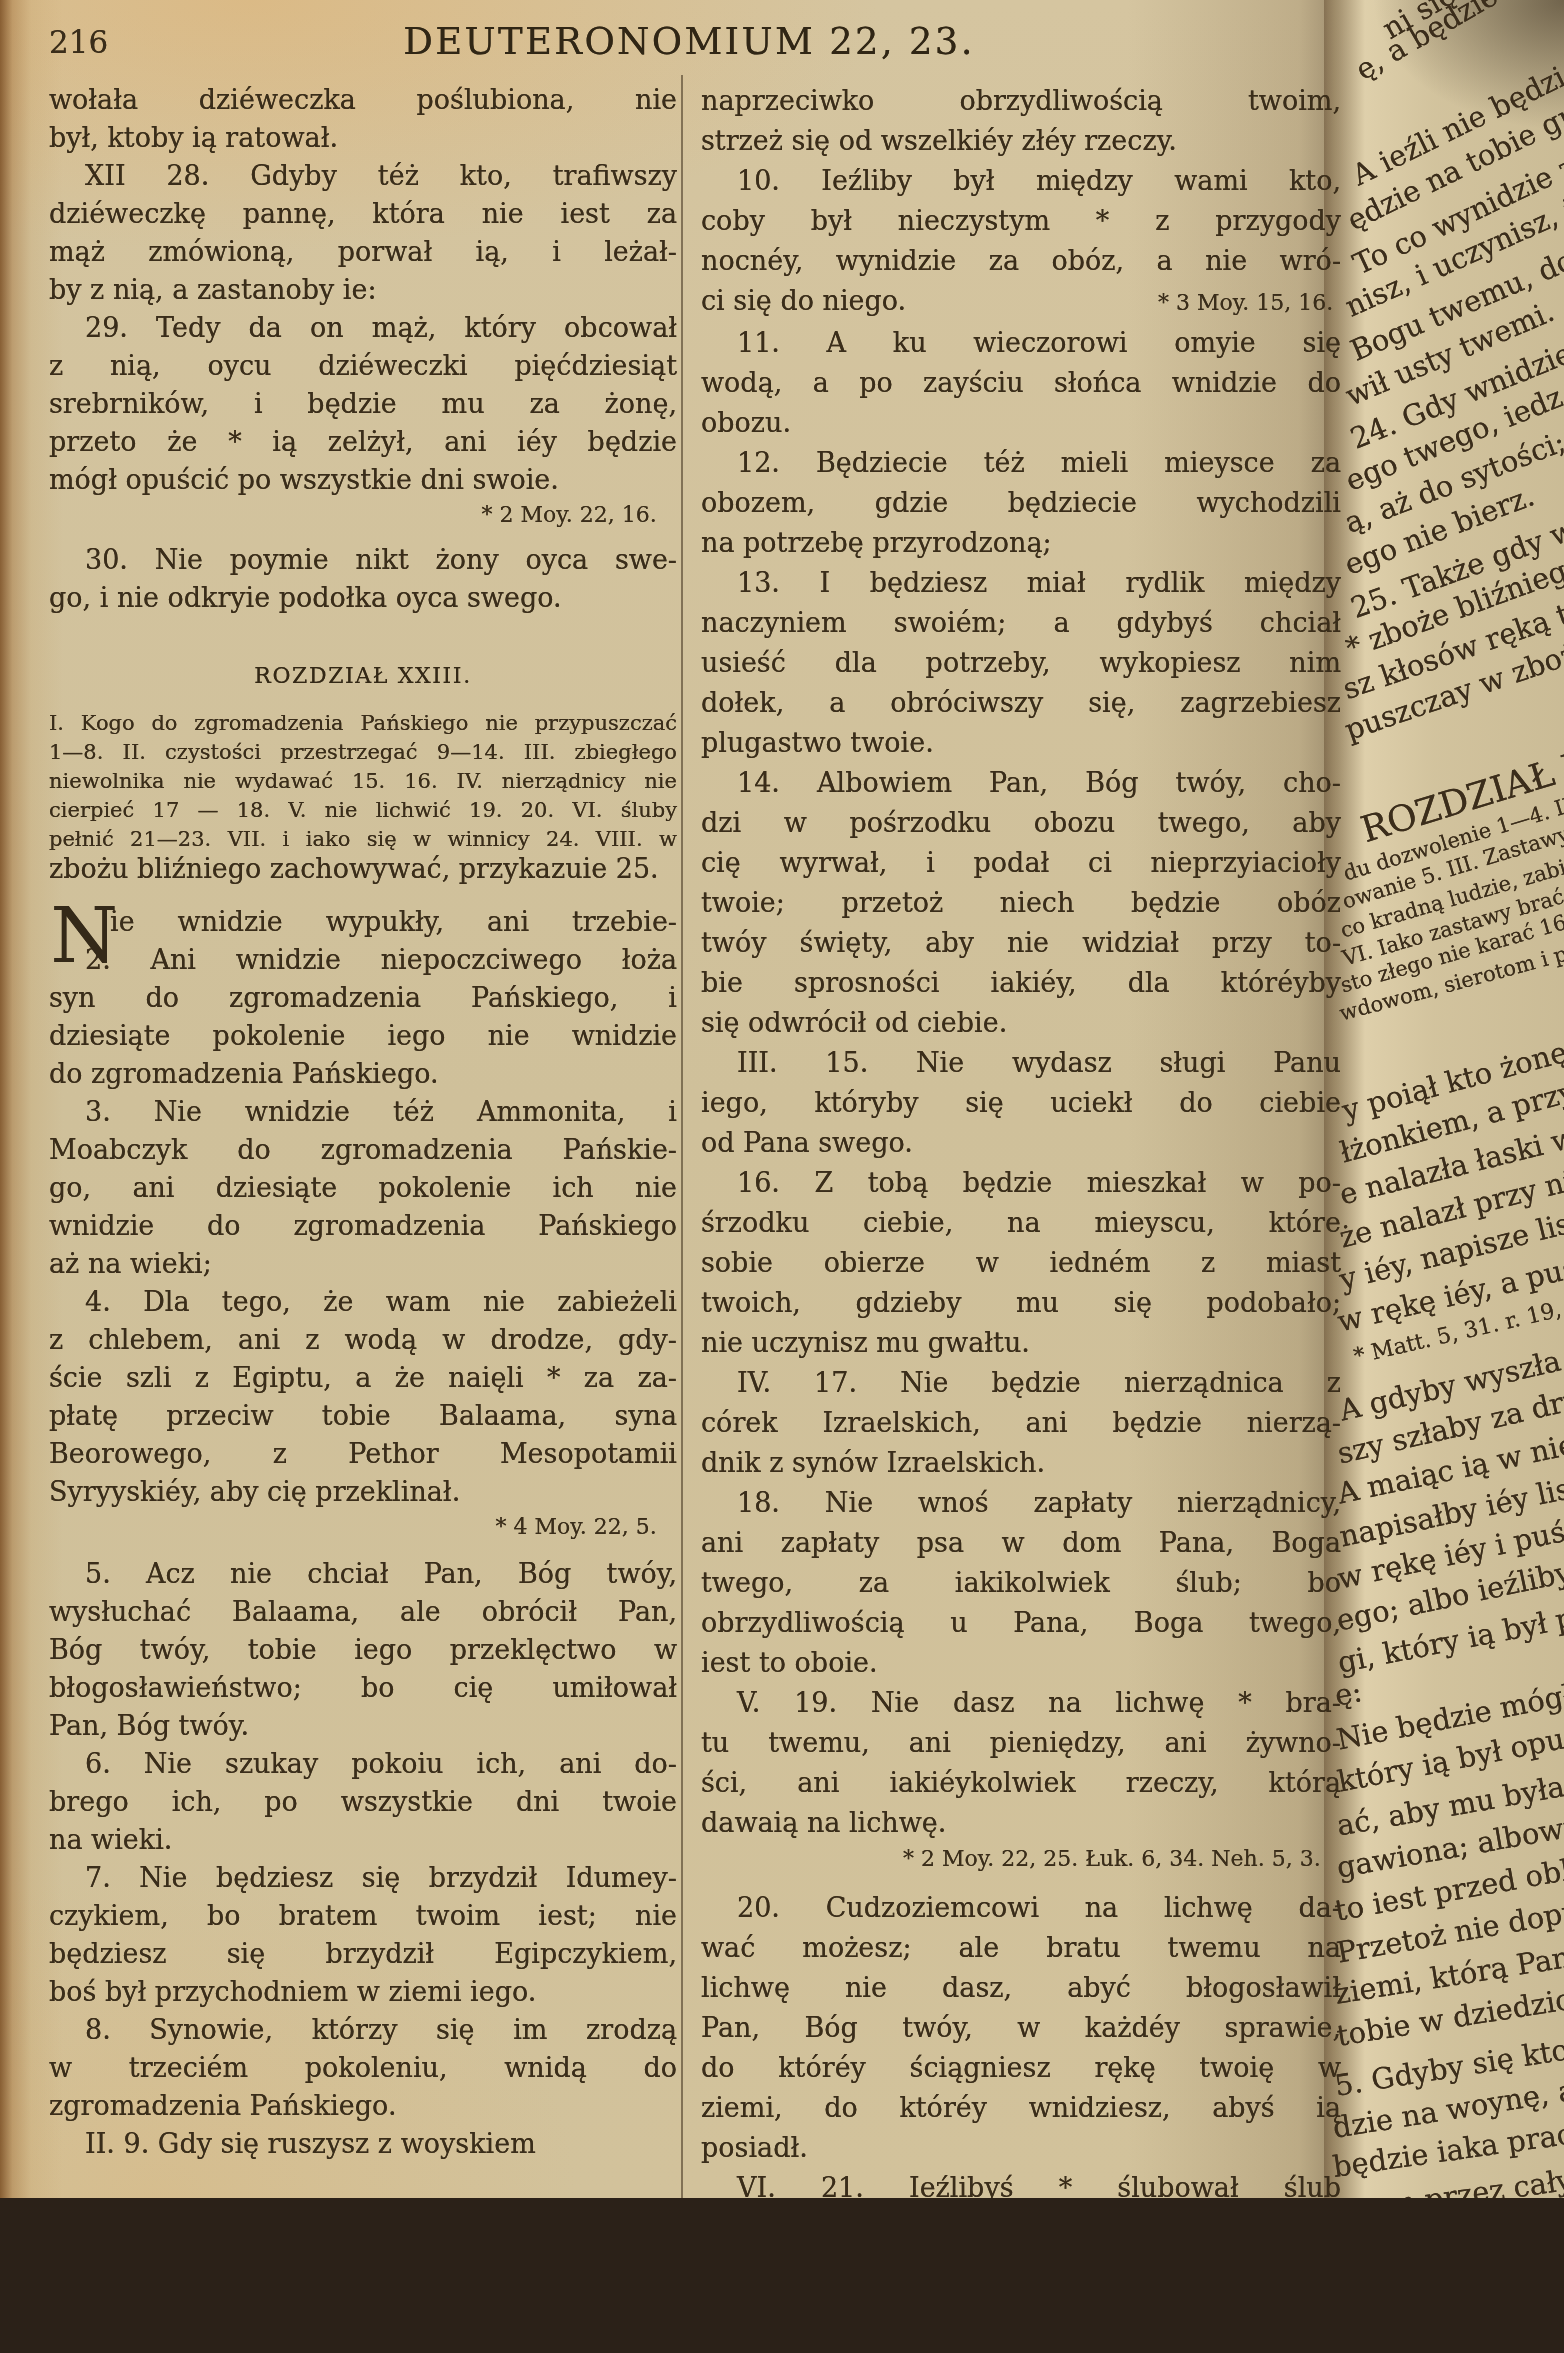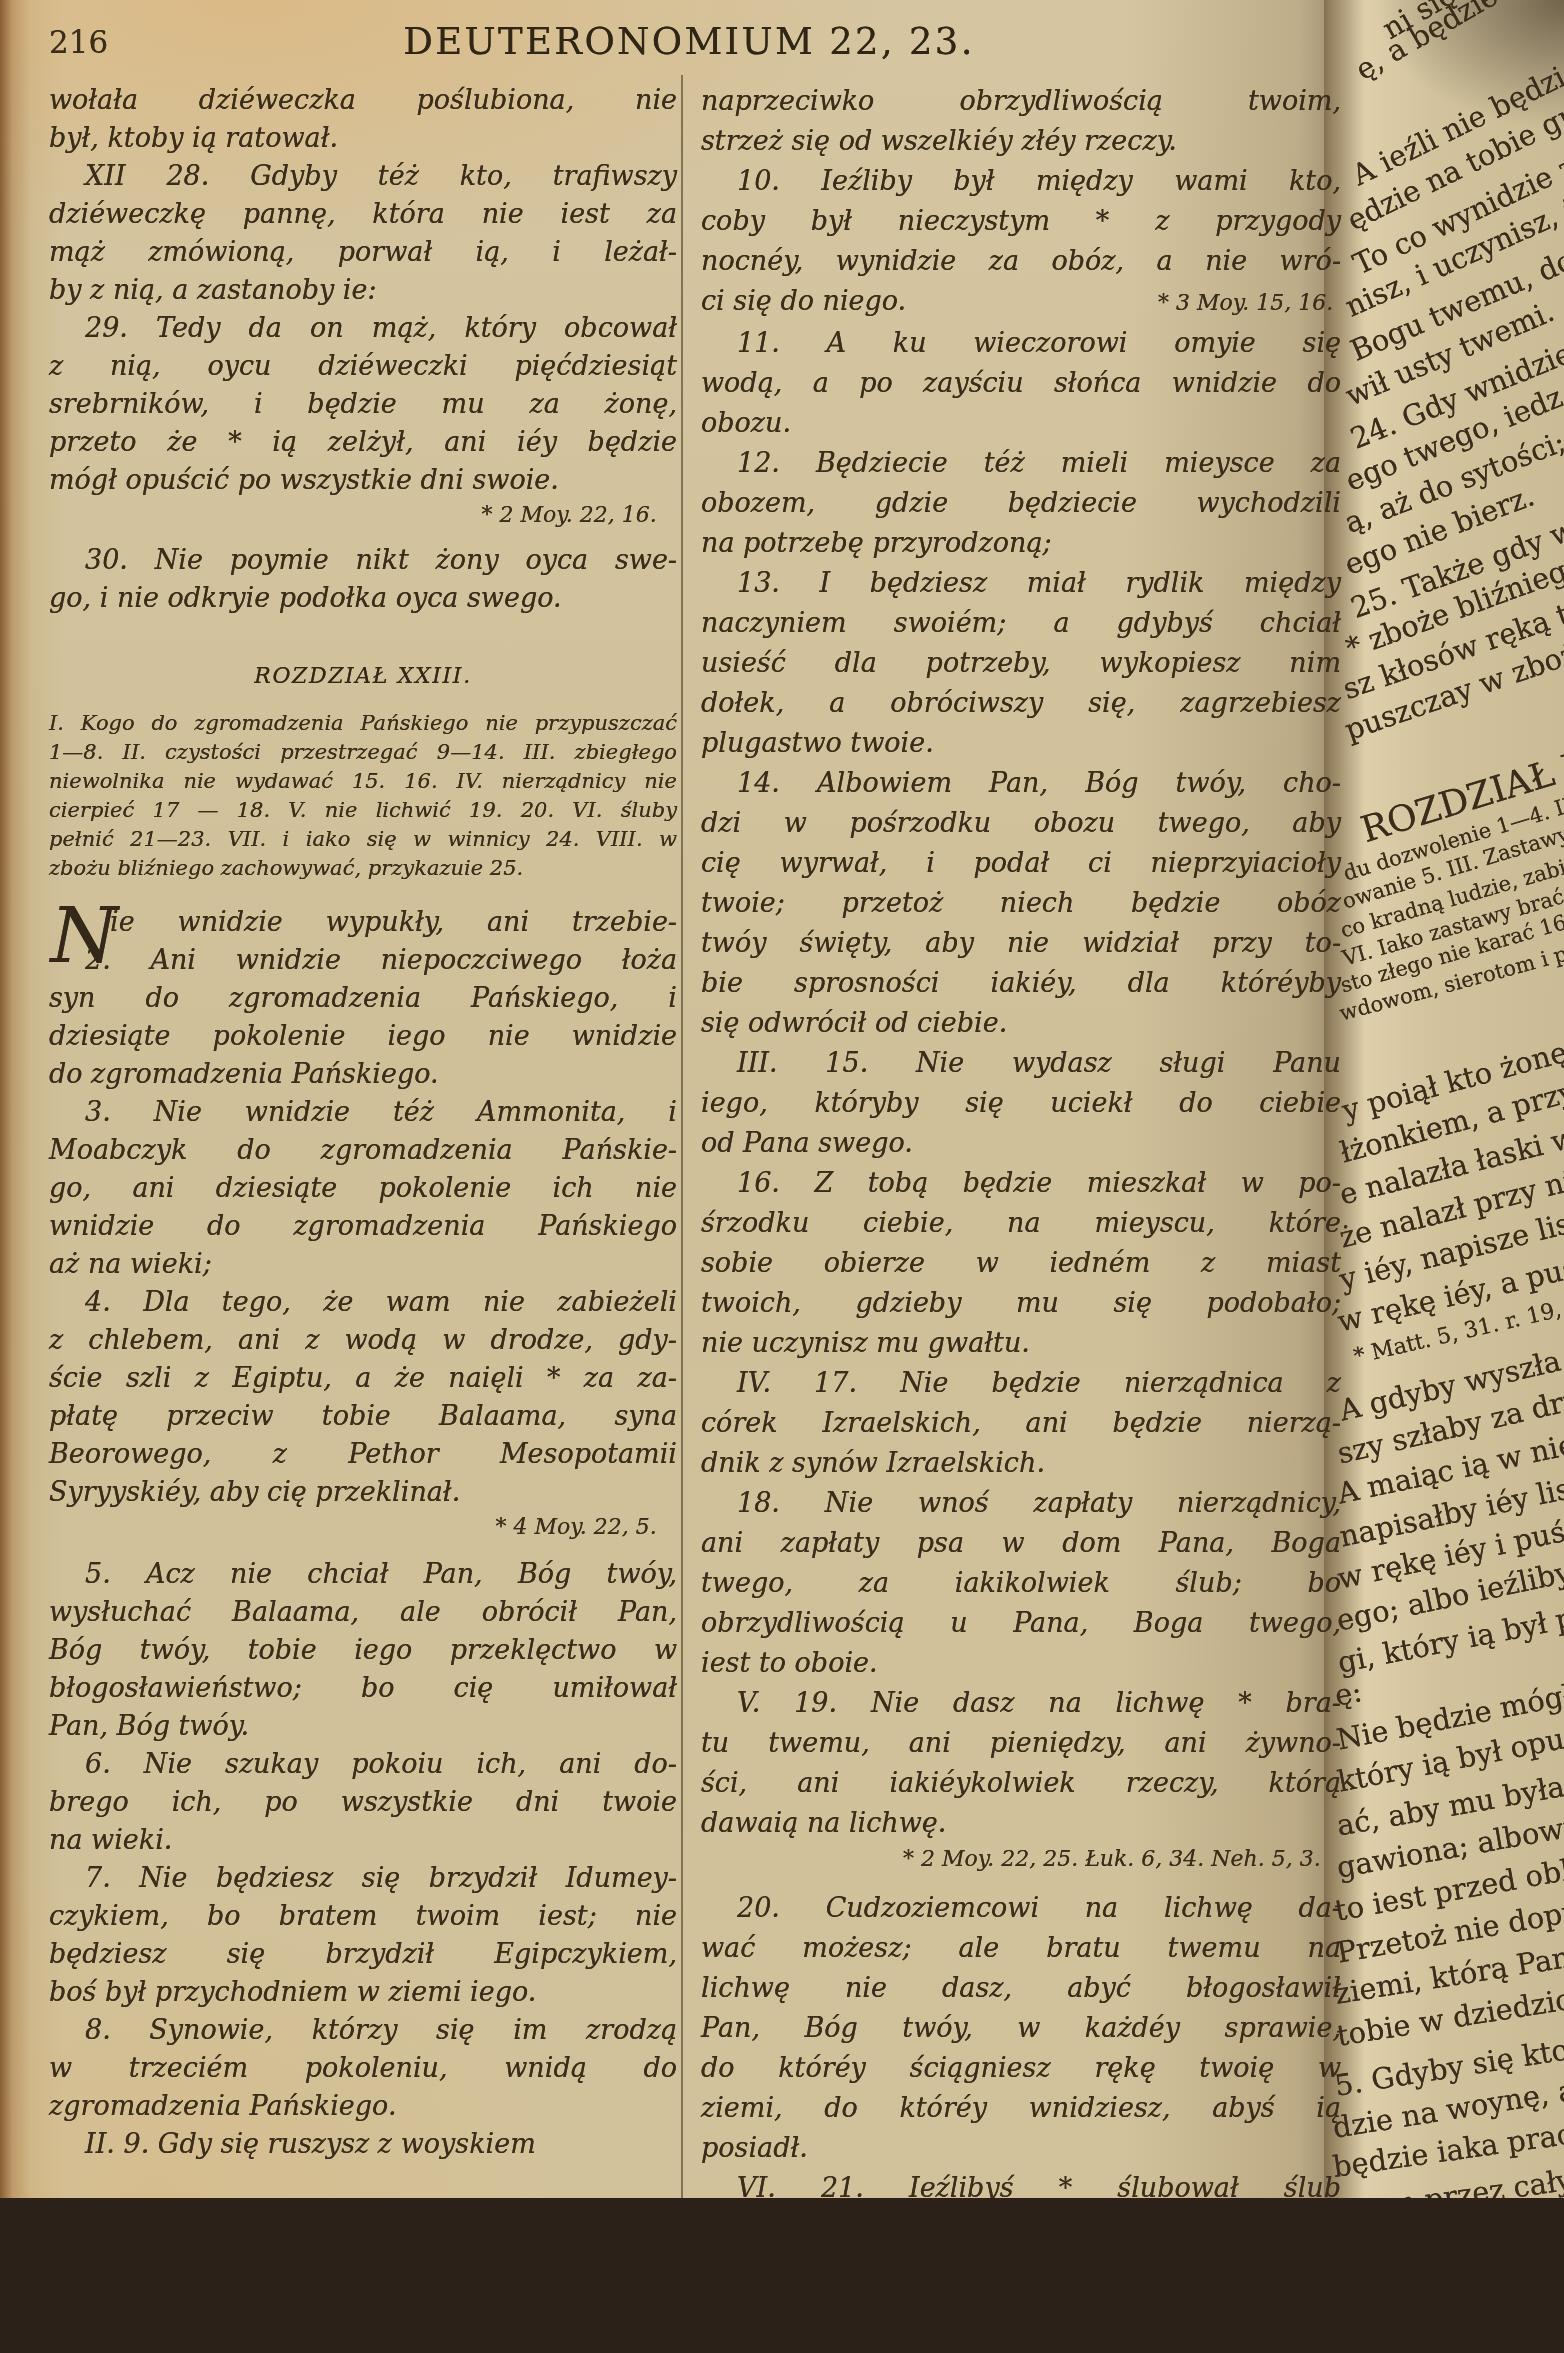--- a/index.html
+++ b/index.html
@@ -15,30 +15,30 @@
       radial-gradient(704px 548px at 10% 100%, rgba(225,175,105,.25), rgba(0,0,0,0) 60%),
       linear-gradient(270deg, rgba(74,56,34,.38) 227px, rgba(110,88,55,.22) 266px, rgba(0,0,0,0) 438px),
       linear-gradient(180deg,#d5c5a0,#cfc09a 50%,#d2c29b);
   }
   .ink{text-shadow:0 0 0.5px rgba(58,45,26,.85);}
   .pagenum{position:absolute;left:49px;top:23.5px;font-size:31px;}
   .title{position:absolute;left:689px;top:20.3px;transform:translateX(-50%);
          font-size:37px;letter-spacing:2.3px;white-space:nowrap;color:#302615;}
   .divider{position:absolute;left:681px;top:75px;width:1.6px;height:2202px;
            background:rgba(62,48,28,.55);}
-  .col{position:absolute;top:81px;font-style:italic;}
+  .col{position:absolute;top:81px;}
   .col-left{left:49px;width:628px;}
   .col-right{left:701px;width:640px;}
   .ln{font-size:27px;line-height:38px;white-space:normal;}
   .col-right .ln{line-height:40px;}
   .j{text-align:justify;text-align-last:justify;}
   .ind{text-indent:36px;}
   .ref{font-size:22px;line-height:31px;text-align:right;padding-right:20.3px;}
   .sum{font-size:21px;line-height:29px;text-align:justify;text-align-last:justify;}
-  .suml{font-size:21px;line-height:29px;text-align:left;}
+  .suml{font-size:27px;line-height:29px;text-align:left;}
   .h1{font-size:22px;line-height:50px;text-align:center;letter-spacing:1.6px;color:#332816;}
   .lr{display:flex;justify-content:space-between;align-items:baseline;}
   .lr .rt{font-size:22px;padding-right:7.8px;}
   .drop{position:relative;padding-left:61px;}
   .drop .cap{position:absolute;left:1.6px;top:-6.3px;font-size:77px;line-height:1;color:#342918;}
   .dropl{padding-left:61px;}
   .curl{
     position:absolute;top:0;bottom:0;left:1324px;width:241px;
     background:
       radial-gradient(266px 180px at 100% 0%, rgba(38,27,15,.55), rgba(0,0,0,0) 72%),

